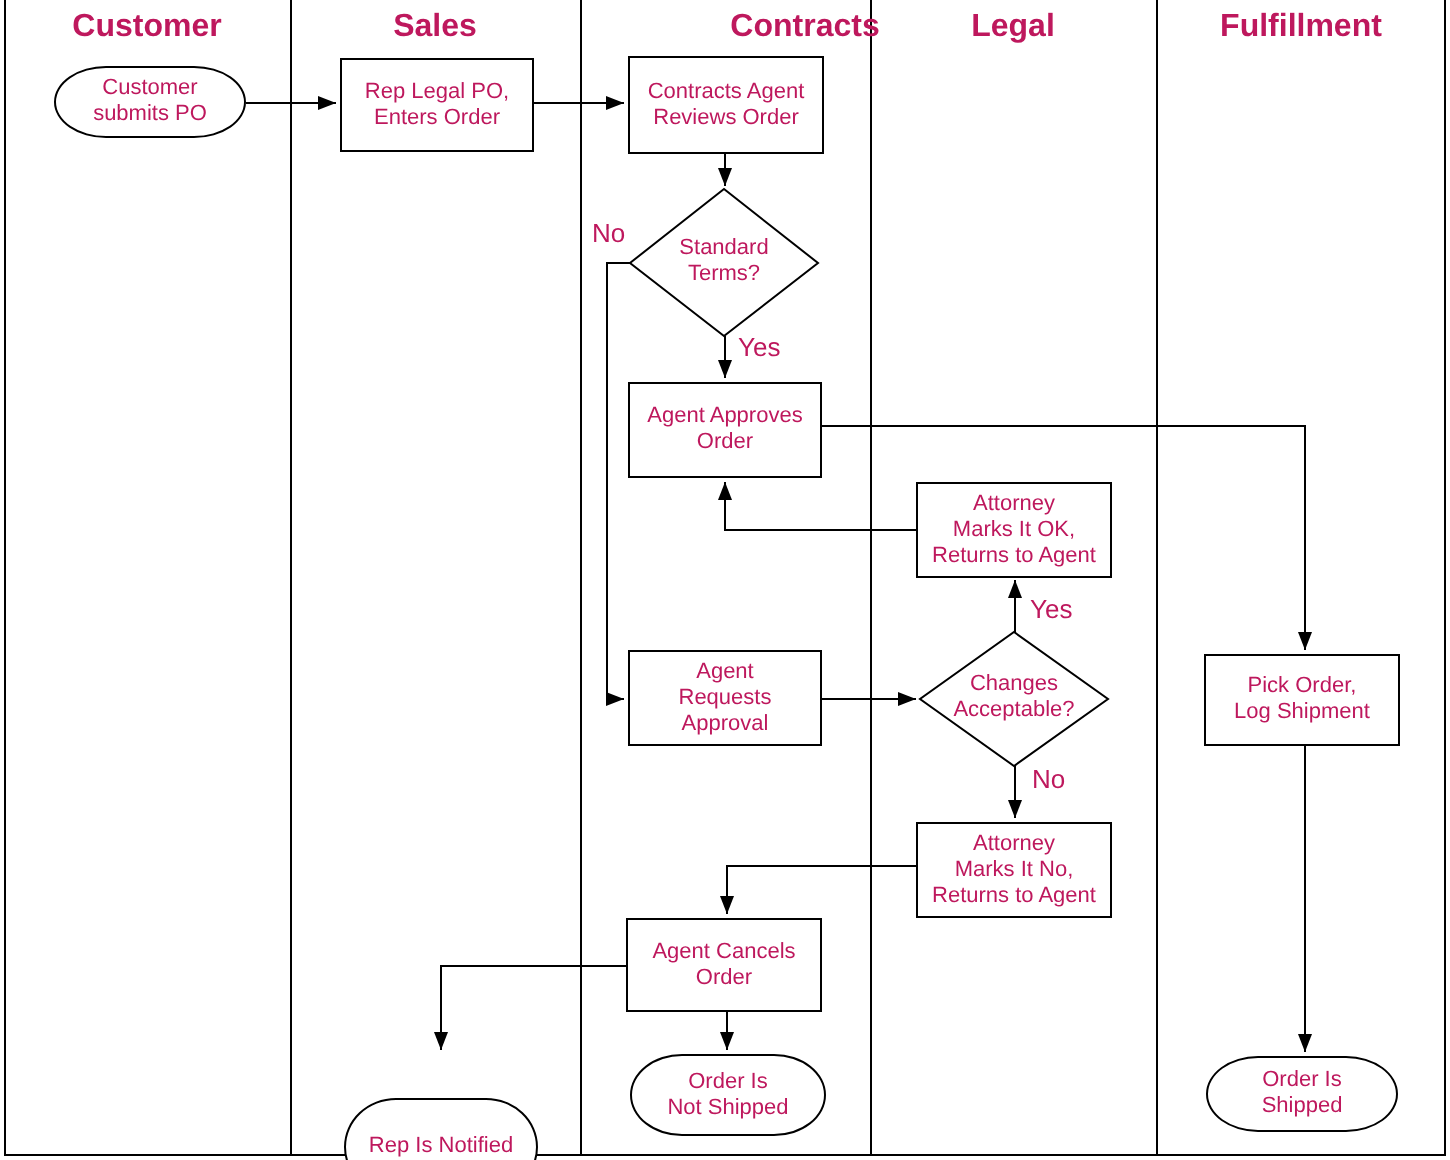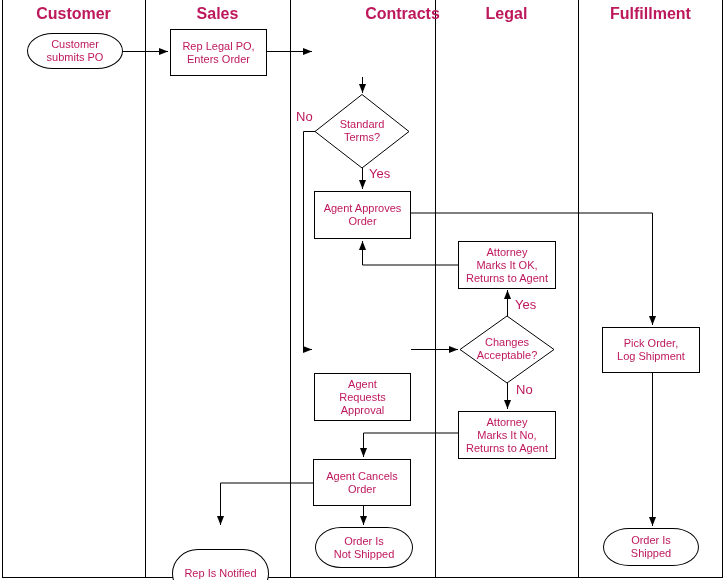--- a/index.html
+++ b/index.html
@@ -29,21 +29,21 @@
     white-space:pre-line; background:transparent; border:none;
   }
   .edge-label { position:absolute; font-size:13px; line-height:12px; }
   
   .n-customer-submits-po   { left:27px;  top:33px;  width:96px; height:36px; }
   .n-rep-logs-po           { left:170px; top:29px;  width:97px; height:47px; }
   .n-contracts-agent-reviews{ left:314px; top:28px; width:98px; height:49px; }
   .n-standard-terms        { left:322px; top:111px; width:80px; height:40px; }
   .n-agent-approves        { left:314px; top:191px; width:97px; height:48px; }
   .n-attorney-ok           { left:458px; top:241px; width:98px; height:48px; }
-  .n-agent-requests-approval{ left:314px; top:325px; width:97px; height:48px;margin-top:48px; }
+  .n-agent-requests-approval{ left:314px; top:325px; width:97px; height:48px; }
   .n-changes-acceptable    { left:461px; top:329px; width:92px; height:40px; }
   .n-pick-order            { left:602px; top:327px; width:98px; height:46px; }
   .n-attorney-no           { left:458px; top:411px; width:98px; height:48px; }
   .n-agent-cancels         { left:313px; top:459px; width:98px; height:47px; }
   .n-rep-notified          { left:172px; top:549px; width:97px; height:49px; }
   .n-order-not-shipped     { left:315px; top:527px; width:98px; height:41px; }
   .n-order-shipped         { left:603px; top:528px; width:96px; height:38px; }
   
   .el-st-no   { left:296px; top:111px; }
   .el-st-yes  { left:369px; top:168px; }
@@ -98,20 +98,22 @@
   <div class="lane-header lh-customer">Customer</div>
   <div class="lane-header lh-sales">Sales</div>
   <div class="lane-header lh-contracts">Contracts</div>
   <div class="lane-header lh-fulfillment">Fulfillment</div>
   <div class="lane-header lh-legal">Legal</div>
 
   <div class="node terminator n-customer-submits-po">Customer
 submits PO</div>
   <div class="node n-rep-logs-po">Rep Legal PO,
 Enters Order</div>
+  <div class="node n-contracts-agent-reviews">Contracts Agent
+Reviews Order</div>
   <div class="diamond-label n-standard-terms">Standard
 Terms?</div>
   <div class="node n-agent-approves">Agent Approves
 Order</div>
   <div class="node n-attorney-ok">Attorney
 Marks It OK,
 Returns to Agent</div>
   <div class="node n-agent-requests-approval">Agent
 Requests
 Approval</div>

